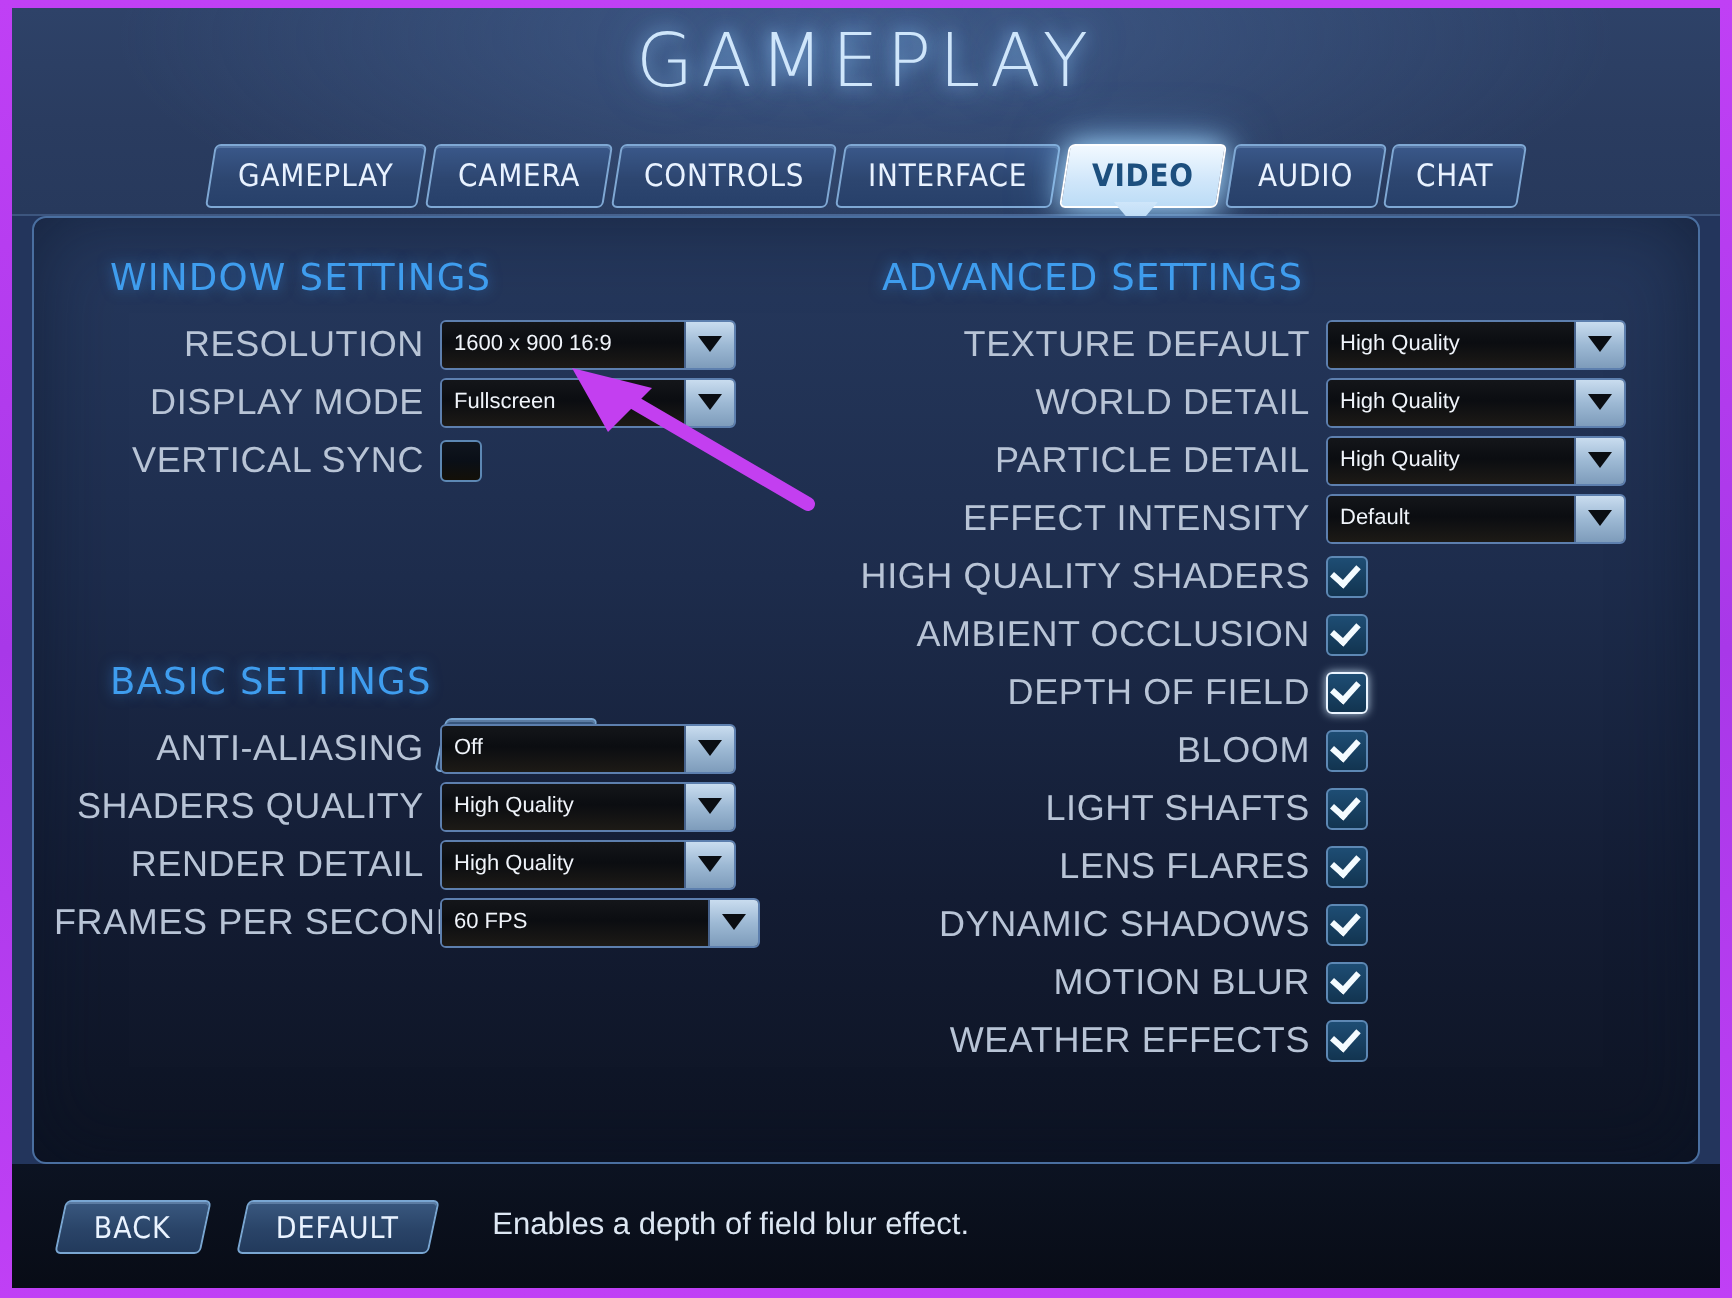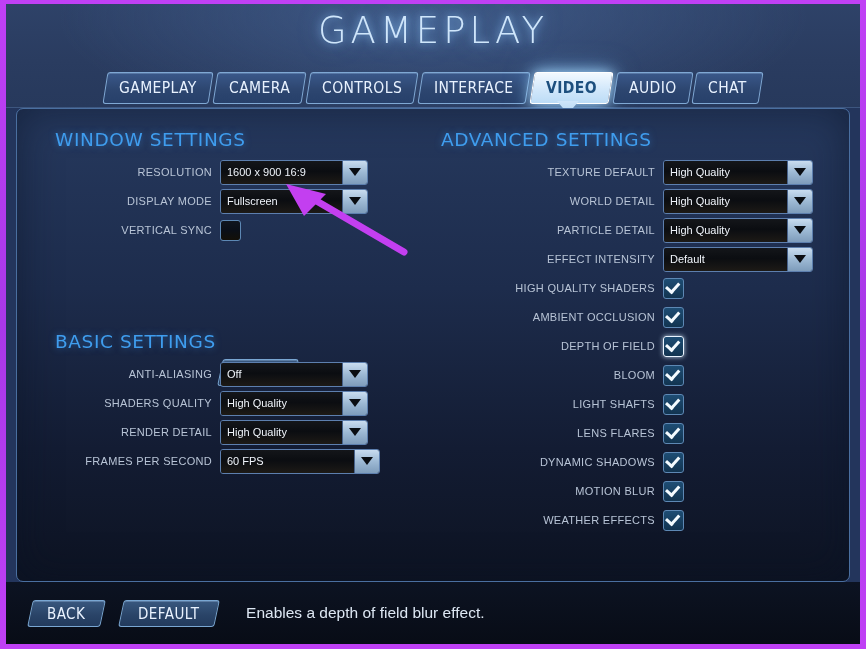--- a/index.html
+++ b/index.html
@@ -133,21 +133,21 @@
 
   
   .row {
     position: absolute;
     display: flex;
     align-items: center;
     height: 26px;
   }
   .row .label {
     text-align: right;
-    font-size: 11px;
+    font-size: 18px;
     letter-spacing: .3px;
     color: #b8c4d6;
     white-space: nowrap;
   }
 
   
   .dropdown {
     display: flex;
     align-items: stretch;
     height: 25px;

